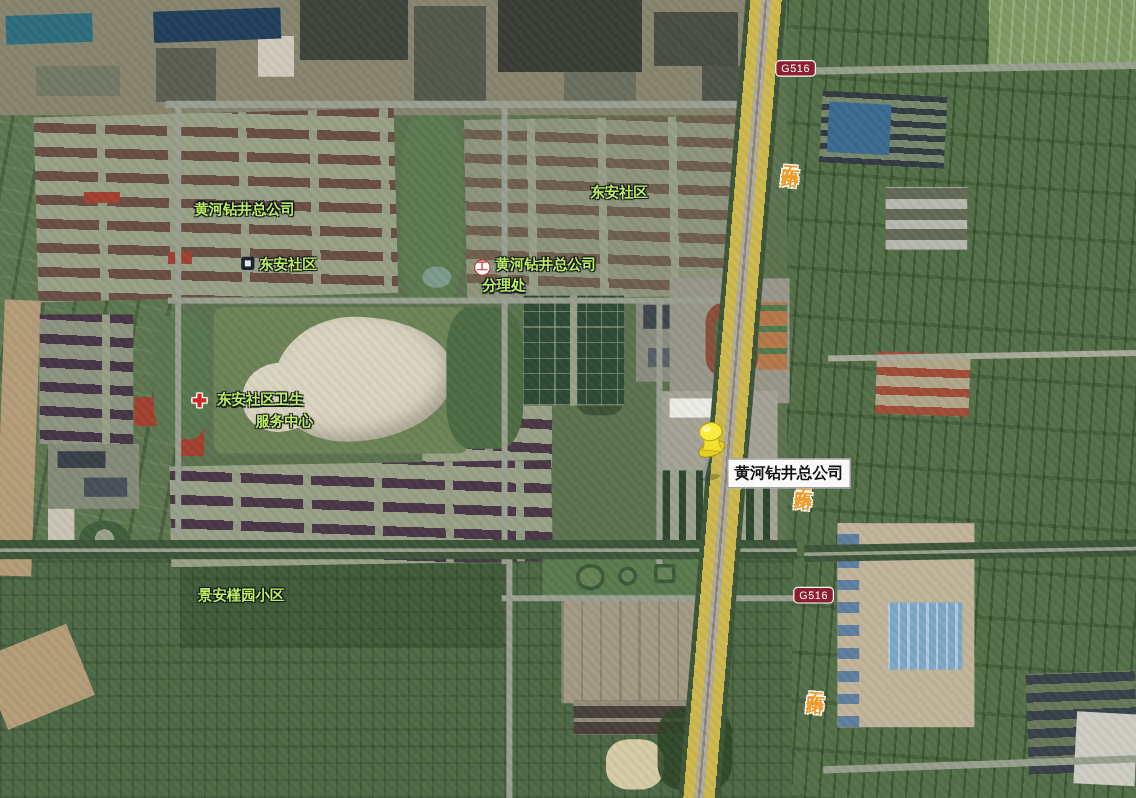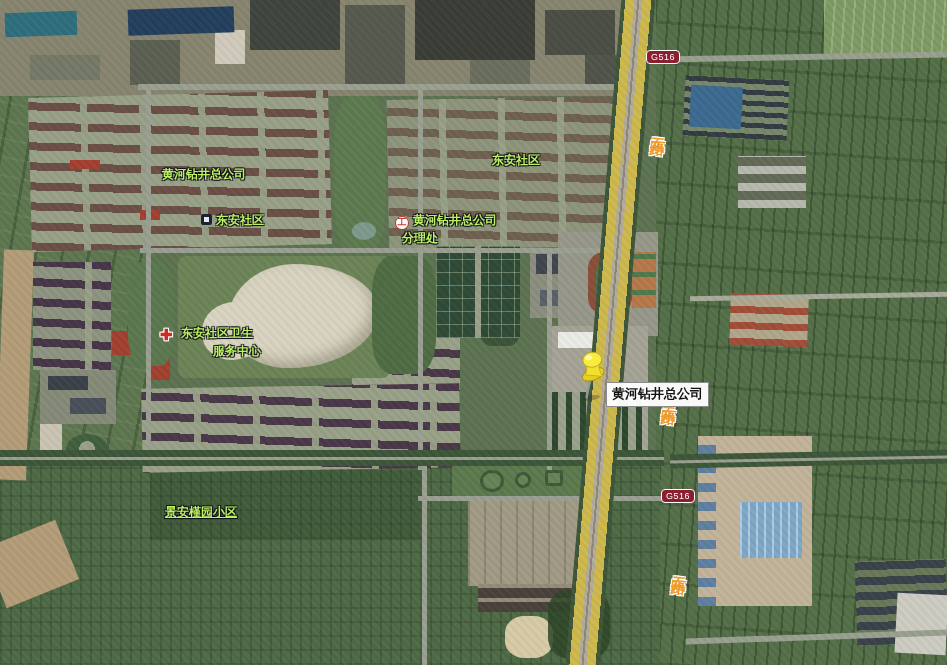--- a/index.html
+++ b/index.html
@@ -148,21 +148,21 @@
   .lbl{color:#bef264;font-weight:bold;font-size:12px;white-space:nowrap;z-index:20;
     text-shadow:0 0 2px #000,1px 1px 0 rgba(20,25,35,.9),-1px -1px 0 rgba(20,25,35,.9),
                 1px -1px 0 rgba(20,25,35,.9),-1px 1px 0 rgba(20,25,35,.9);}
   .lbl-taoyuan{left:162px;top:166px;}
   .lbl-kg{left:216px;top:212px;}
   .lbl-shequ{left:492px;top:152px;}
   .lbl-bank1{left:413px;top:212px;}
   .lbl-bank2{left:402px;top:230px;}
   .lbl-health1{left:181px;top:325px;}
   .lbl-health2{left:181px;top:343px;padding-left:32px;}
-  .lbl-jinyuan{left:165px;top:504px;text-decoration:underline;}
+  .lbl-jinyuan{left:165px;top:488px;}
   .icon-kg{left:201px;top:214px;width:11px;height:11px;background:#1c2433;border-radius:2px;z-index:20;}
   .icon-kg::after{content:"";position:absolute;left:3px;top:3px;width:5px;height:5px;background:#e8e8e8;}
   .icon-bank{left:395px;top:216px;width:14px;height:14px;background:#fff;border:1.5px solid #b92f2f;
     border-radius:50%;color:#c0392b;font-size:9px;font-weight:bold;line-height:11px;text-align:center;z-index:20;}
   .icon-health{left:160px;top:327px;width:16px;height:16px;color:#cf2b25;font-size:15px;line-height:16px;
     font-weight:bold;z-index:20;text-shadow:0 0 2px #fff,1px 1px 0 #fff,-1px -1px 0 #fff,1px -1px 0 #fff,-1px 1px 0 #fff;}
   .road-lbl{color:#ef9b2d;font-weight:bold;font-size:15px;z-index:19;
     writing-mode:vertical-rl;text-orientation:upright;letter-spacing:2px;
     text-shadow:0 0 2px #fff,1px 1px 0 #fff,-1px -1px 0 #fff,1px -1px 0 #fff,-1px 1px 0 #fff;}
   .rl1{left:649px;top:125px;transform:rotate(4.8deg);}

